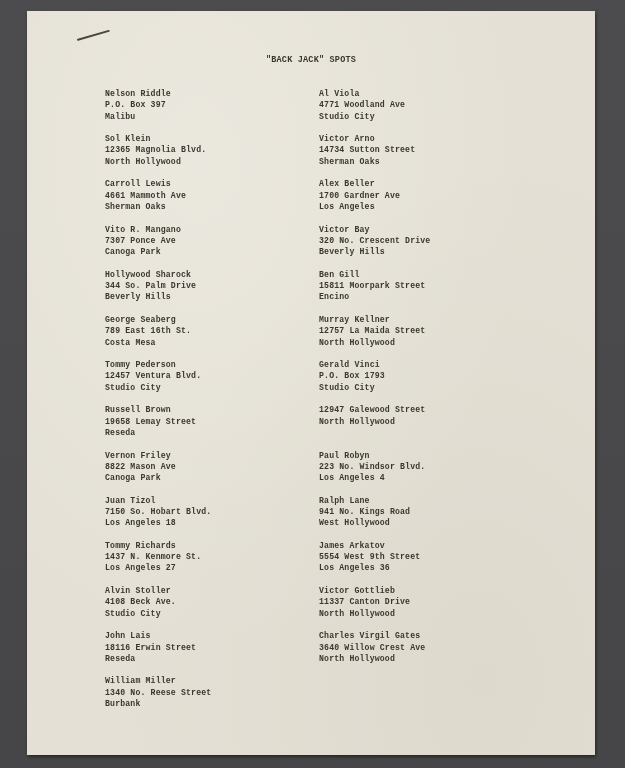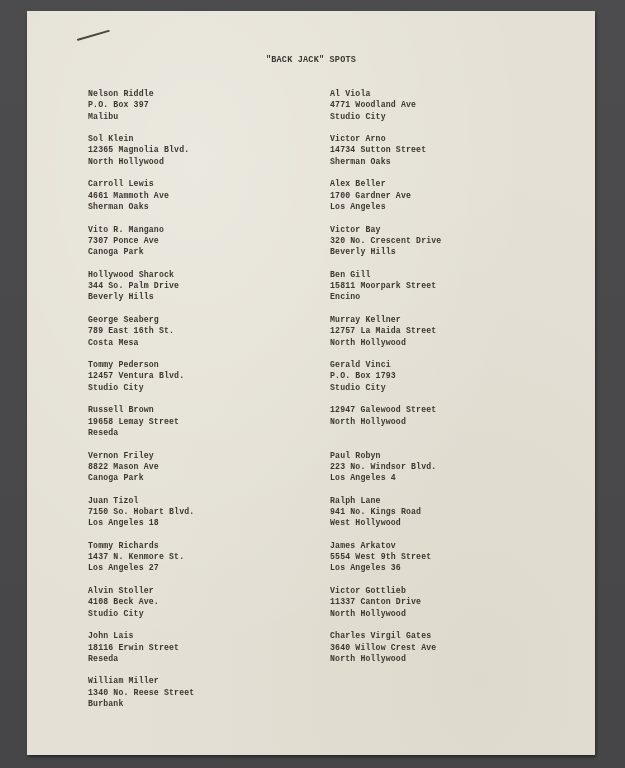--- a/index.html
+++ b/index.html
@@ -52,22 +52,22 @@
       font-size: 8.5px;
       font-weight: bold;
       color: #3a3630;
       letter-spacing: 0.2px;
     }
     .col {
       position: absolute;
       top: 77px;
       width: 230px;
     }
-    .col-left { left: 61px; }
-    .col-right { left: 303px; }
+    .col-left { left: 78px; }
+    .col-right { left: 292px; }
     .entry {
       height: 45.2px;
       font-size: 8.2px;
       line-height: 11.3px;
       font-weight: bold;
       color: #3b372f;
       letter-spacing: 0.15px;
     }
     .entry .line {
       display: block;

